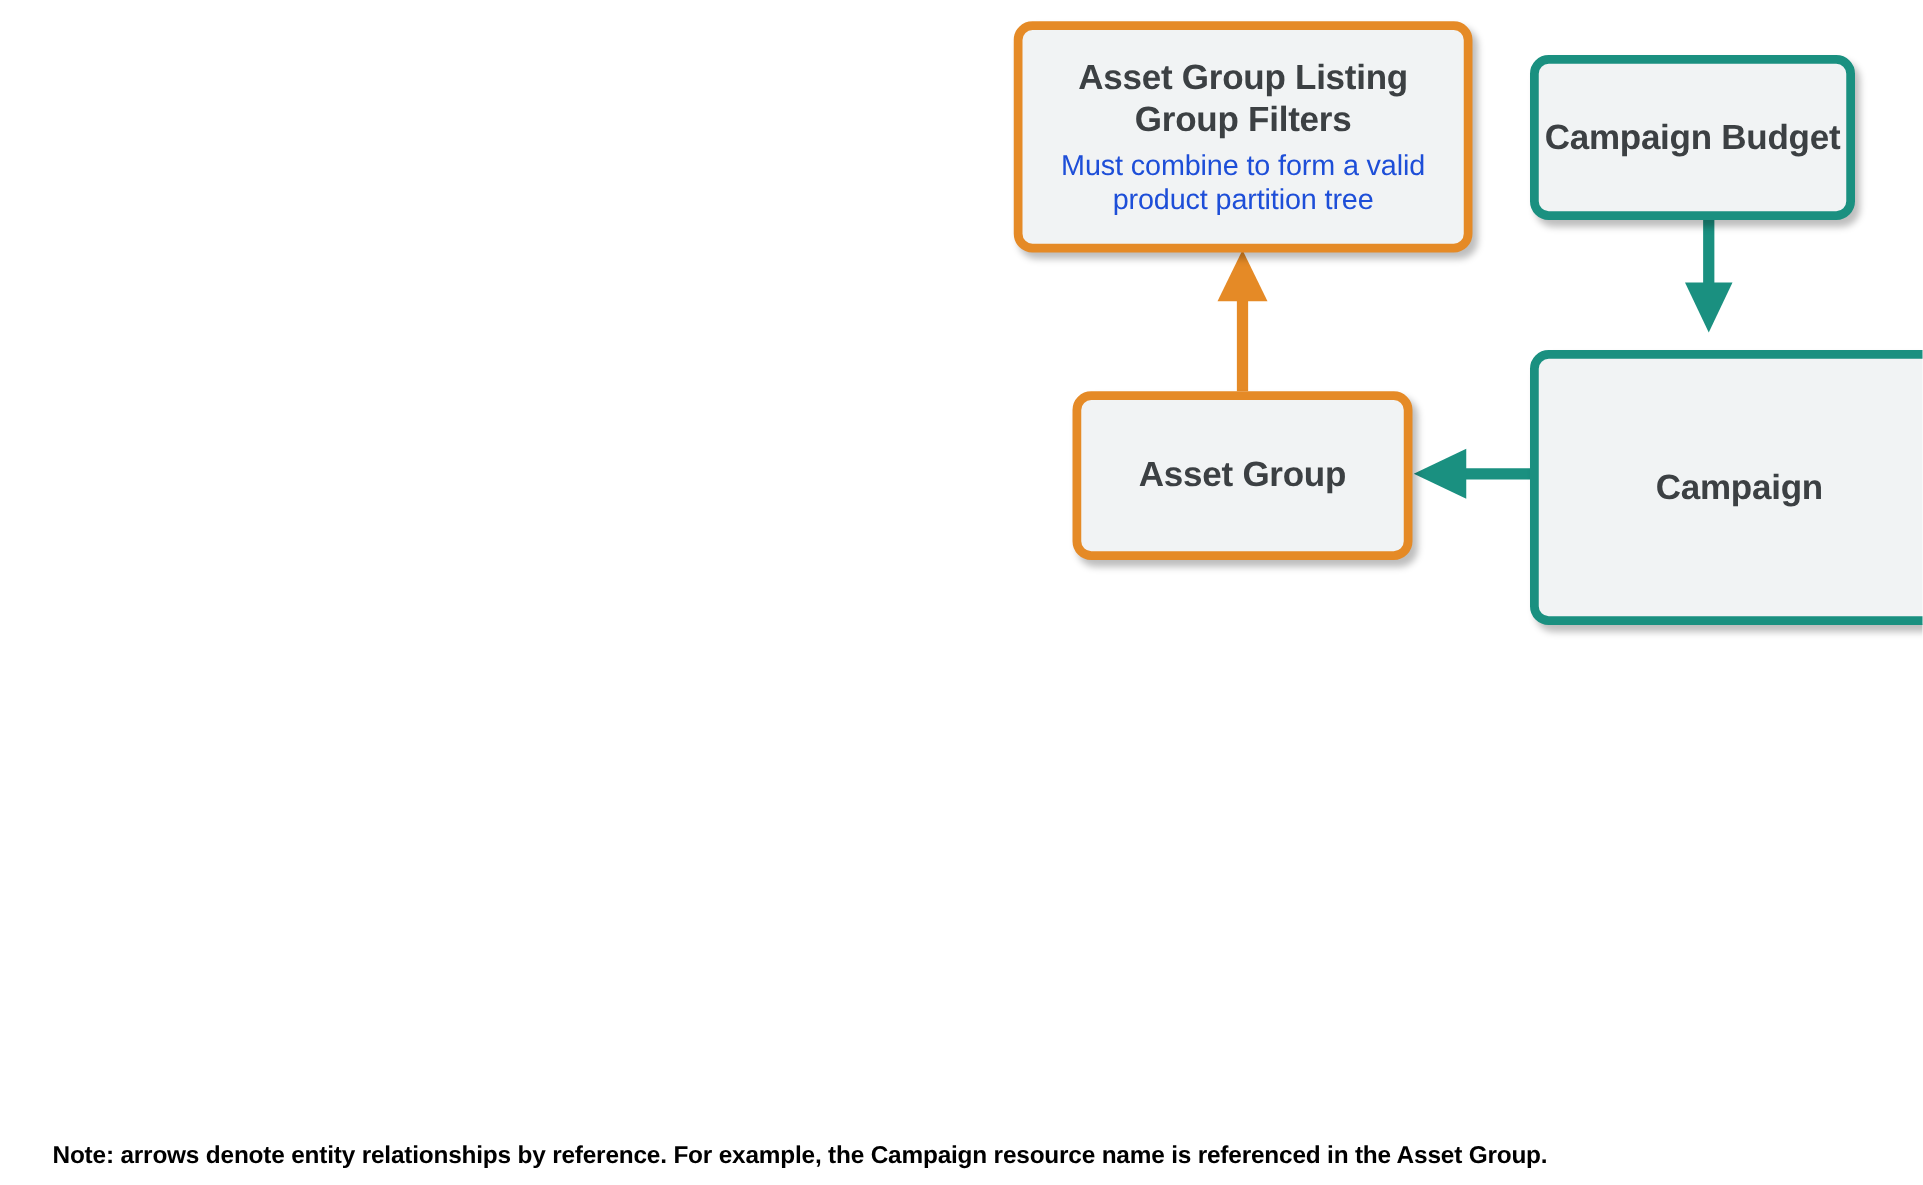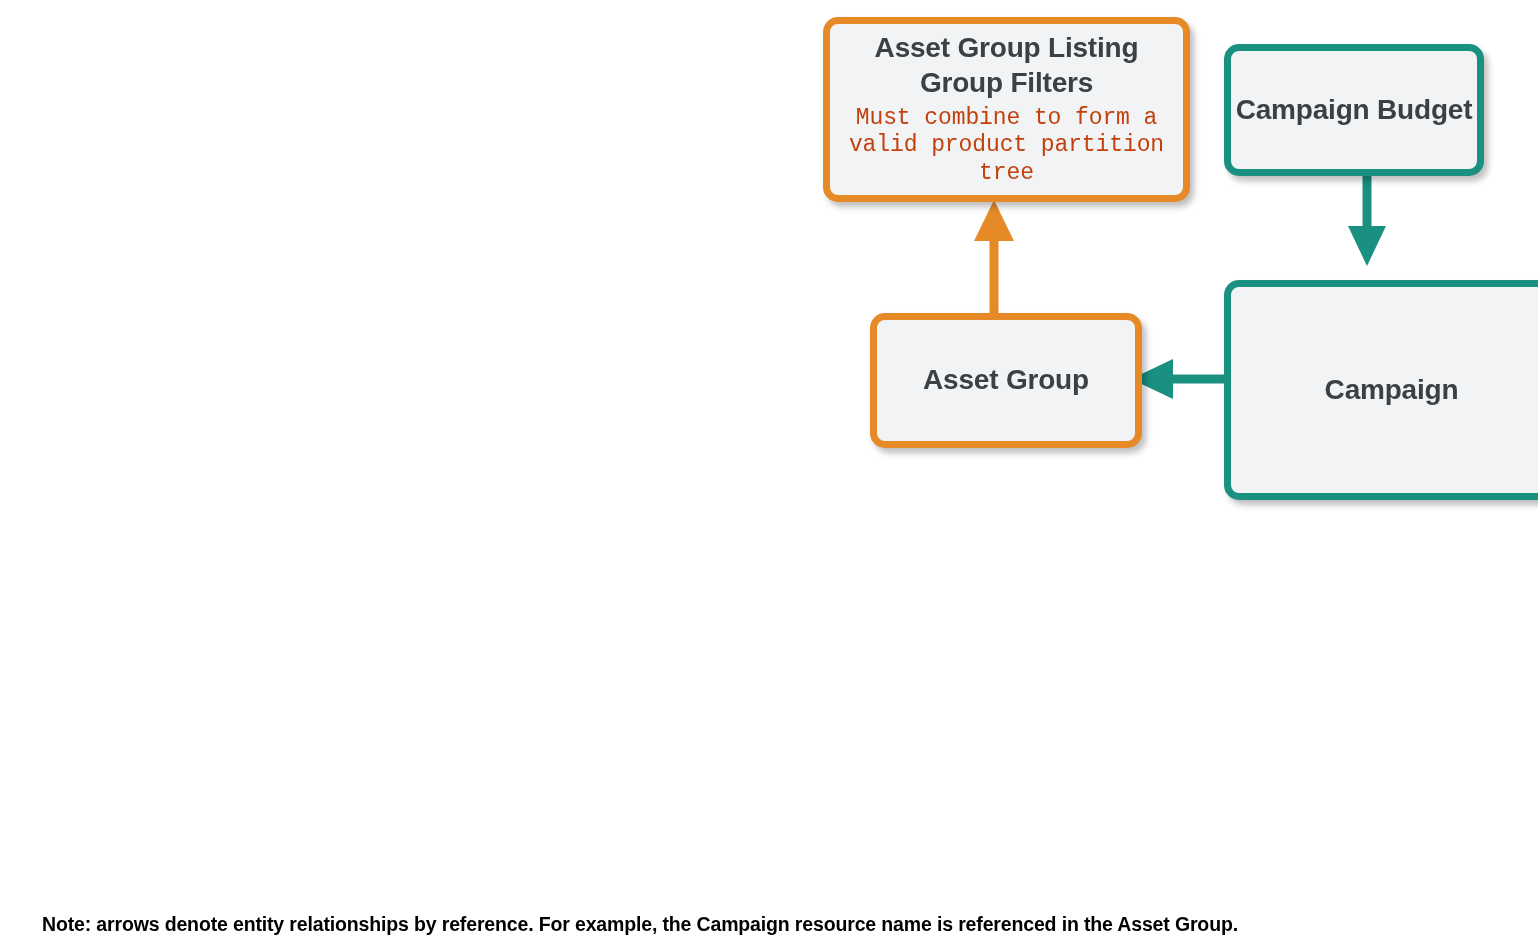--- a/index.html
+++ b/index.html
@@ -30,38 +30,37 @@
     border-width: 7px;
     border-radius: 15px;
     display: flex;
     flex-direction: column;
     align-items: center;
     justify-content: center;
     text-align: center;
     box-shadow: 4px 5px 6px rgba(0,0,0,0.26);
     z-index: 3;
   }
-  .node.orange { border-color: #E58A26; margin-left: 12px; }
+  .node.orange { border-color: #E58A26; }
   .node.teal   { border-color: #1A9080; }
 
   .node-title {
     font-size: 28px;
     font-weight: bold;
     color: #3C4043;
     line-height: 1.22;
     letter-spacing: -0.2px;
   }
   .node-desc {
     font-size: 23px;
     font-weight: normal;
-    color: #c2410c;
+    color: #1d4ed8;
     line-height: 1.20;
     margin-top: 5px;
     letter-spacing: -0.1px;
-    font-family: Liberation Mono, monospace;
   }
 
   
   #node-aglgf   { left: 811px;  top: 17px;  width: 367px; height: 185px; }
   #node-budget  { left: 1224px; top: 44px;  width: 260px; height: 132px; }
   #node-asset   { left: 858px;  top: 313px; width: 272px; height: 135px; align-items: center; }
   #node-campaign{ left: 1224px; top: 280px; width: 335px; height: 220px; }
 
   
   #connectors {

